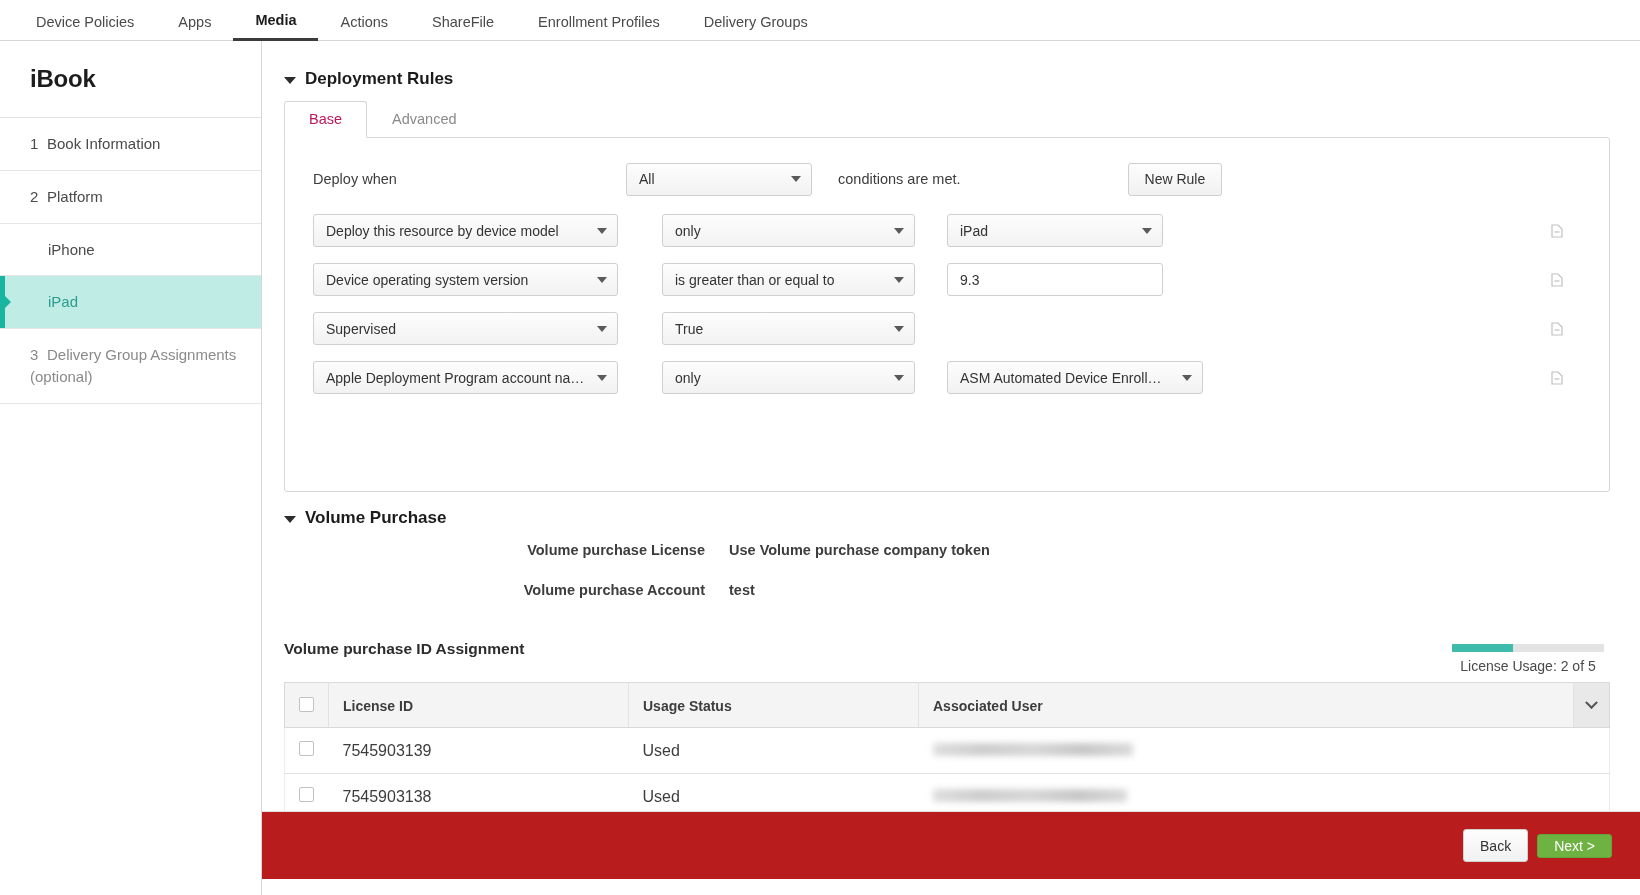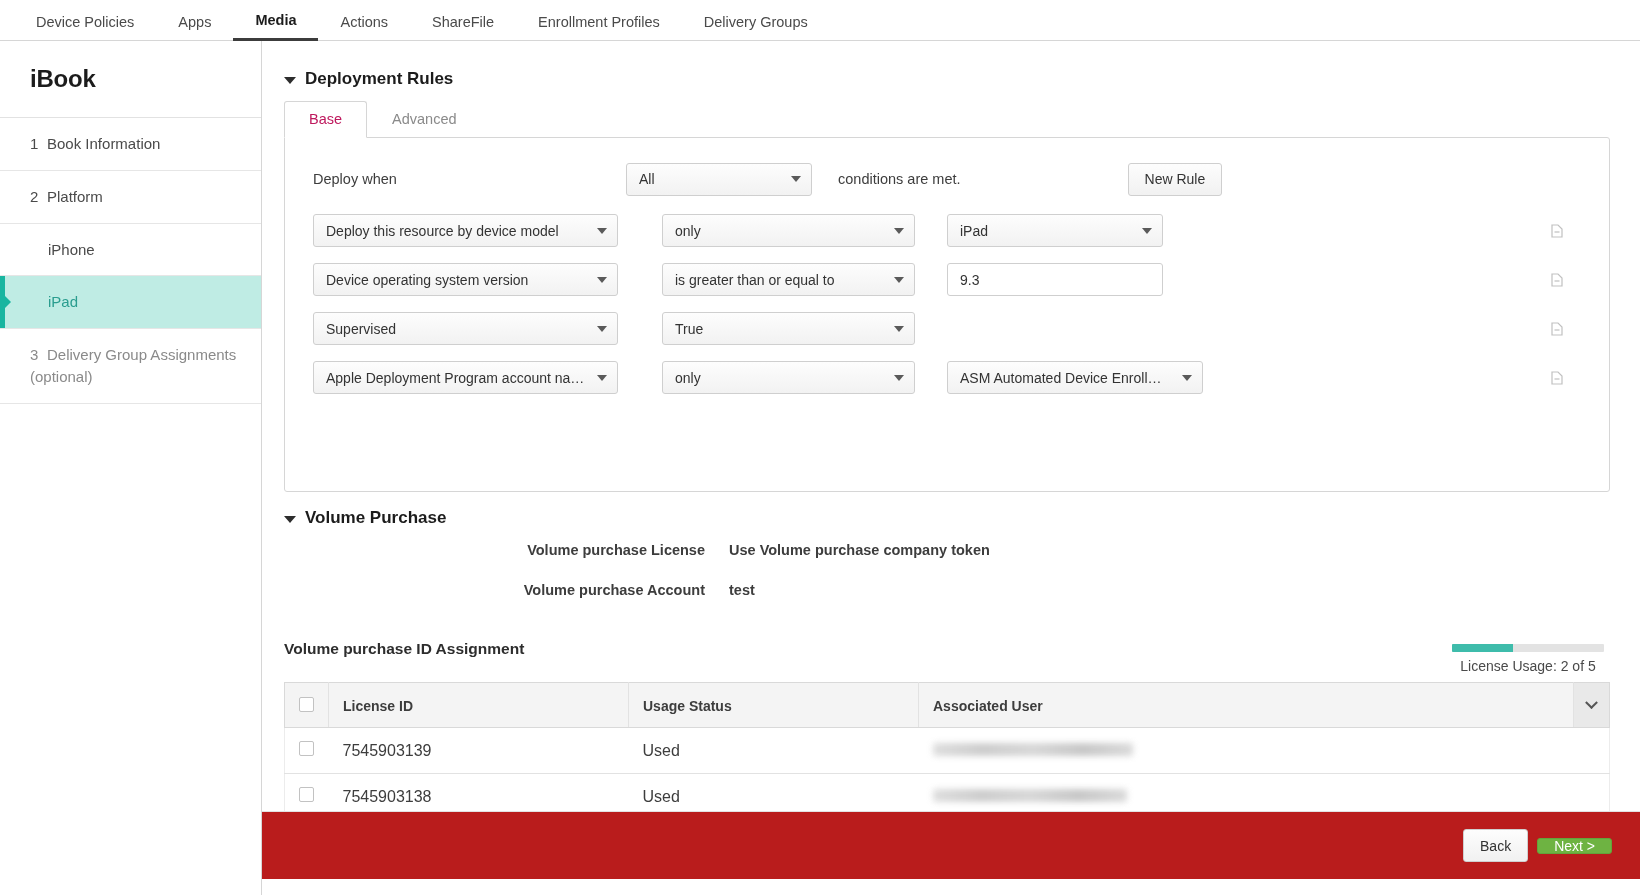--- a/index.html
+++ b/index.html
@@ -341,21 +341,21 @@
     align-items: center;
     justify-content: flex-end;
     padding-right: 28px;
     gap: 9px;
     background: #b91c1c;
   }
   .btn-next {
     background: #6eb342;
     border: 1px solid #63a33a;
     color: #fff;
-    height: 16px;
+    height: 24px;
     border-radius: 3px;
     padding: 0 16px;
     font-size: 14px;
     display: inline-flex;
     align-items: center;
     cursor: pointer;
     font-family: "Liberation Sans", sans-serif;
   }
 </style>
 </head>

